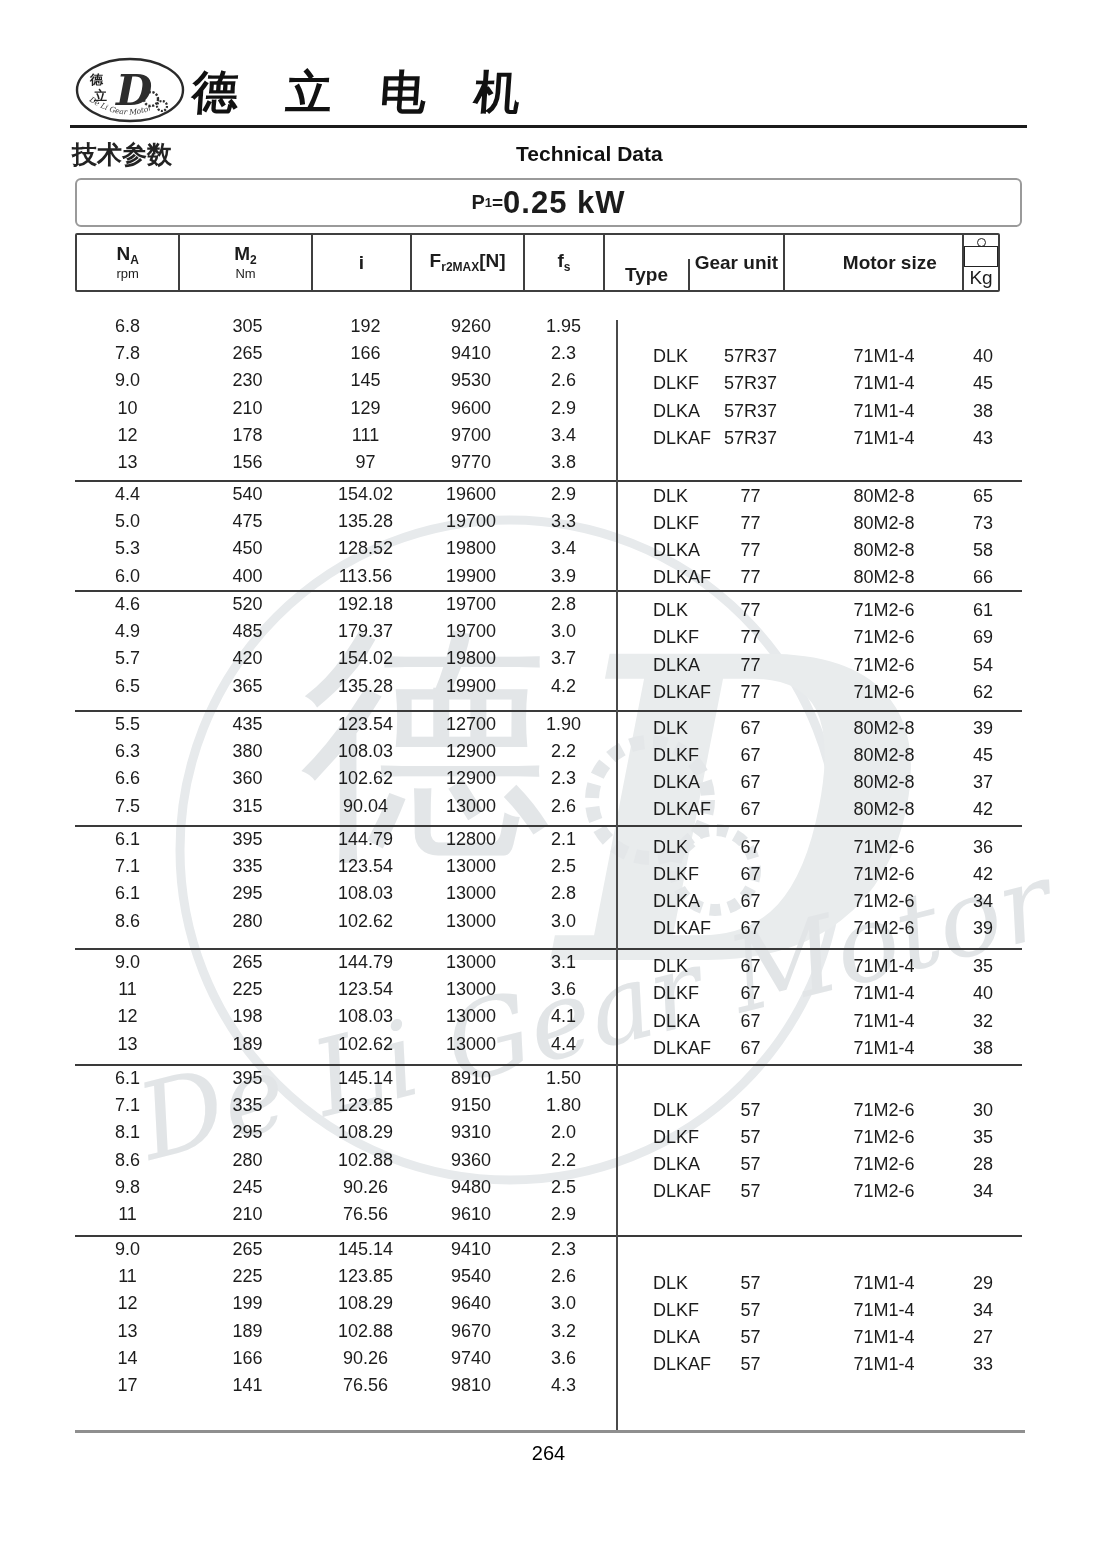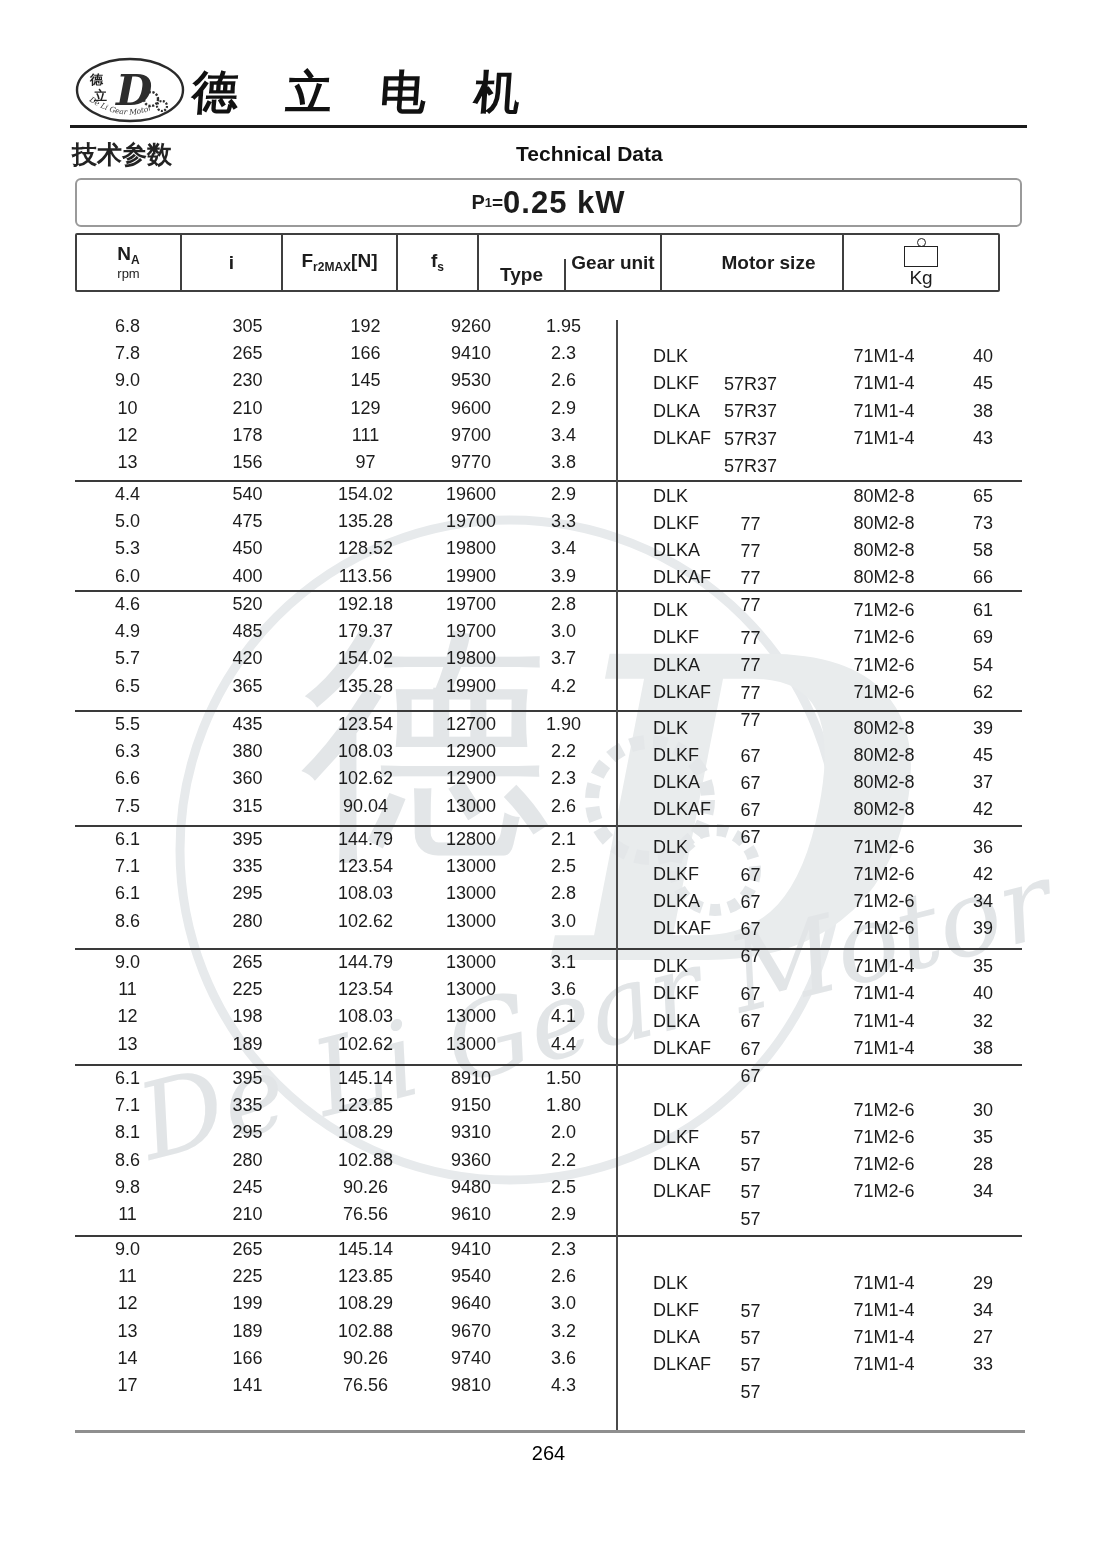--- a/index.html
+++ b/index.html
@@ -46,21 +46,21 @@
   .group:last-child{border-bottom:none;}
   .left-rows{padding-top:2px;}
   .lrow{display:flex;height:27.2px;align-items:flex-start;font-size:18px;}
   .lc{display:block;text-align:center;}
   .lc0{width:105px;} .lc1{width:135px;} .lc2{width:101px;} .lc3{width:110px;} .lc4{width:75px;}
   .right-rows{position:absolute;left:542px;top:0;bottom:0;right:0;display:flex;
               flex-direction:column;justify-content:center;}
   .rrow{position:relative;height:27.2px;font-size:18px;}
   .rc{position:absolute;top:50%;transform:translateY(-50%);display:block;}
   .rc-type{left:36px;}
-  .rc-gear{left:96px;width:75px;text-align:center;margin-top:28px;}
+  .rc-gear{left:96px;width:75px;text-align:center;}
   .rc-motor{left:212px;width:110px;text-align:center;}
   .rc-kg{left:336px;width:60px;text-align:center;}
   .vdivider{left:616px;top:320px;width:2px;height:1110px;background:#4a4a4a;z-index:1;}
 
   
   .foot-rule{left:75px;top:1430px;width:950px;height:3px;background:#8f8f8f;}
   .page-num{left:70px;top:1442px;width:957px;text-align:center;font-size:20px;color:#000000;}
 </style>
 </head>
 <body>
@@ -99,20 +99,24 @@
       <span class="psub">1</span>
       <span class="eq">=</span>
       <span class="val">0.25 kW</span>
   </div>
 
   <div class="abs thead">
     <div class="hc hc0">
       <div><span>N</span><span class="hsub">A</span></div>
       <div class="unit">rpm</div>
     </div>
+    <div class="hc hc1">
+      <div><span>M</span><span class="hsub">2</span></div>
+      <div class="unit">Nm</div>
+    </div>
     <div class="hc hc2">
       <span>i</span>
     </div>
     <div class="hc hc3">
       <div><span>F</span><span class="hsub">r2MAX</span><span>[N]</span></div>
     </div>
     <div class="hc hc4">
       <div><span>f</span><span class="hsub">s</span></div>
     </div>
     <div class="hc hc5">

